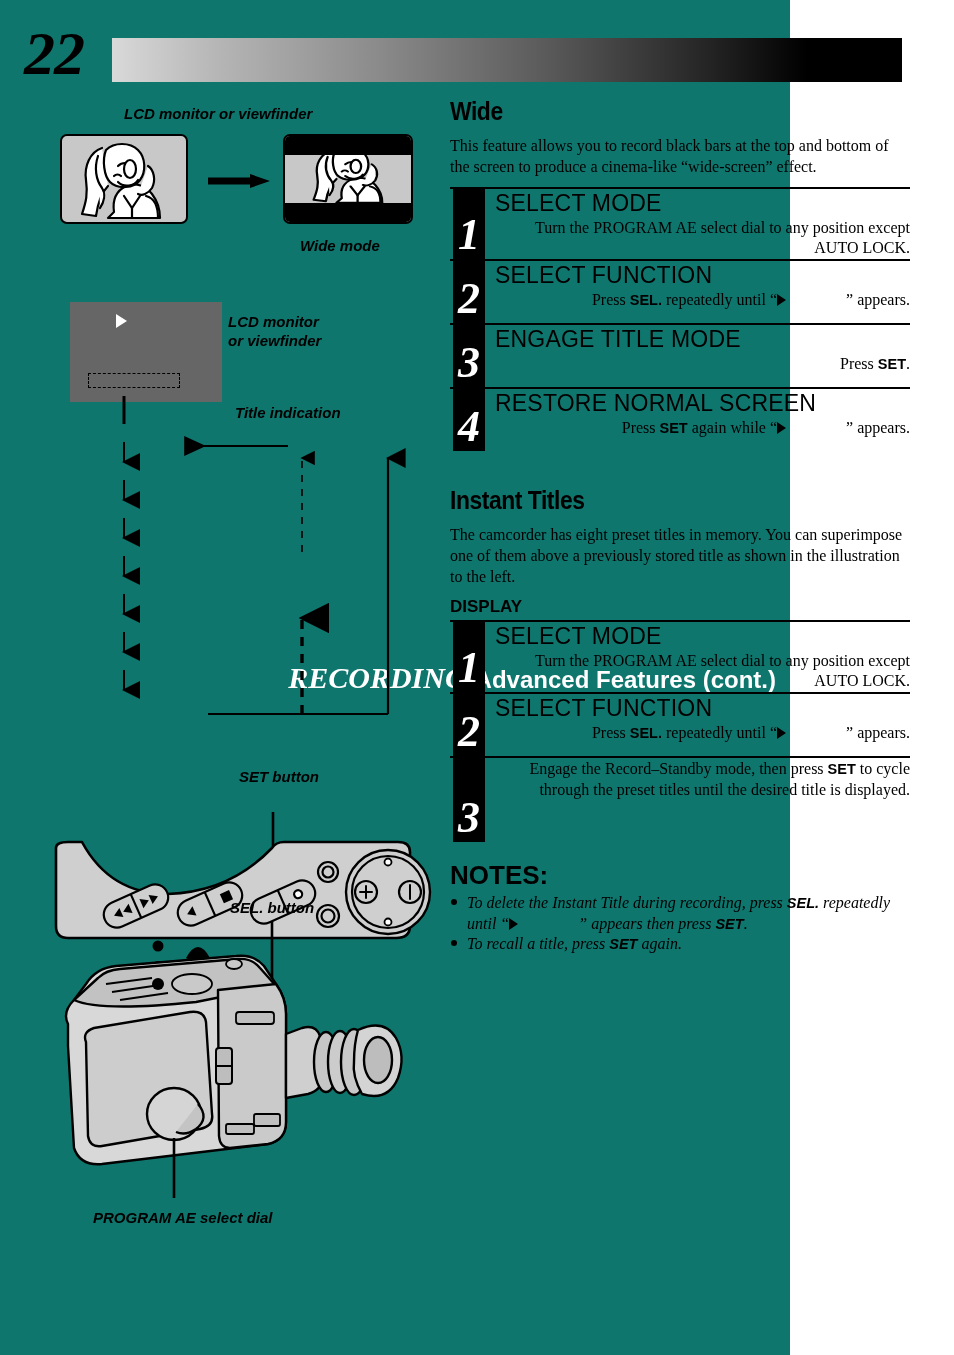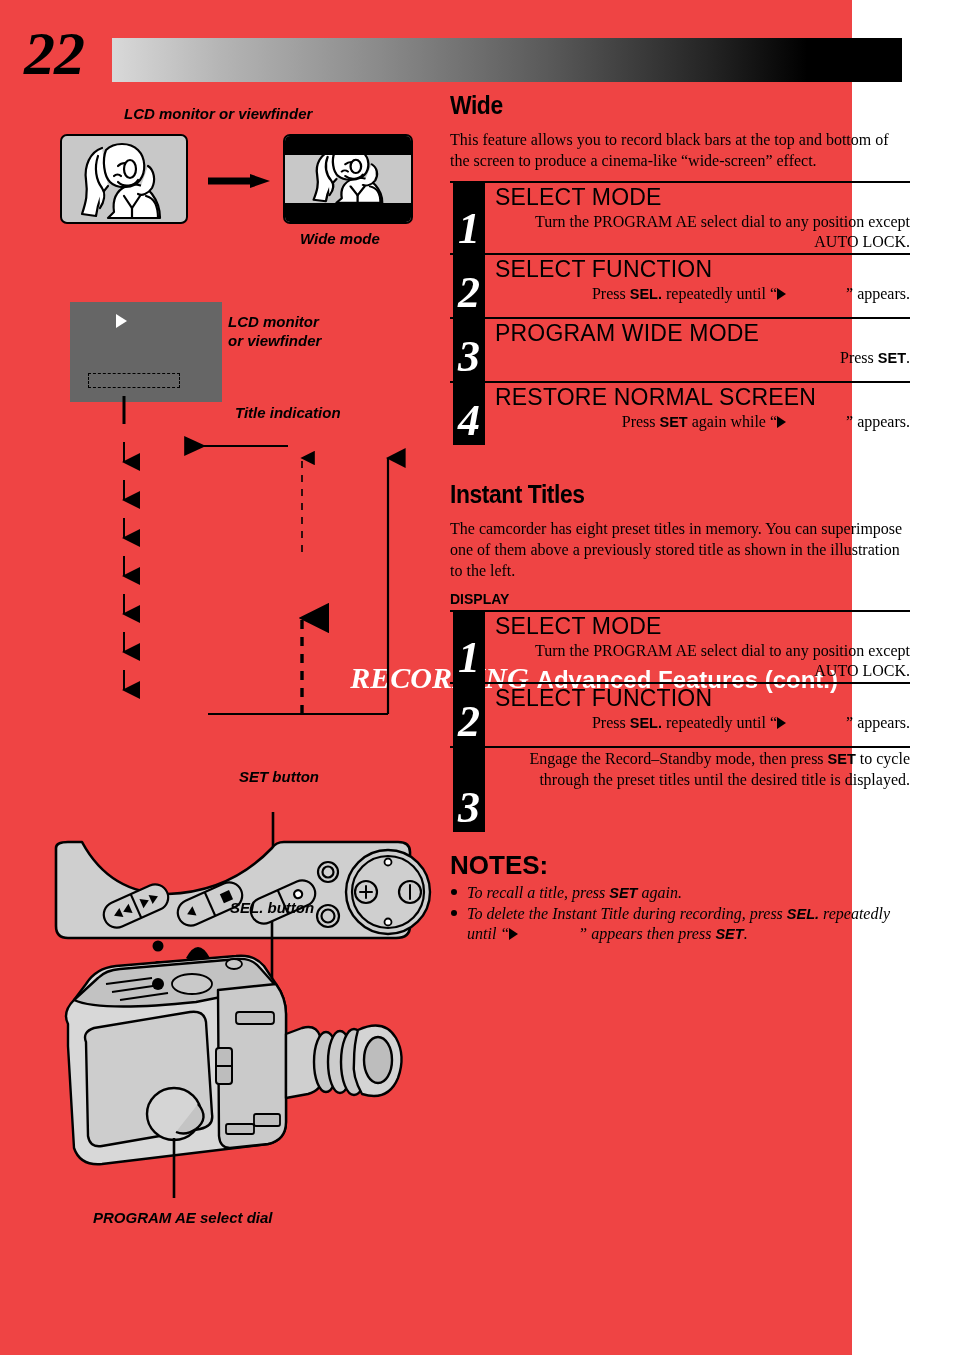--- a/index.html
+++ b/index.html
@@ -2,21 +2,21 @@
 <html><head>
 <meta charset="utf-8">
 <style>
   * { box-sizing: border-box; margin: 0; padding: 0; }
   html, body {
     width: 954px; height: 1355px;
     background: #ffffff;
     font-family: "Liberation Sans", sans-serif;
     overflow: hidden;
   }
-  .page { position: relative; width: 852px; height: 1355px; background: #ef4444; }
+  .page { position: relative; width: 790px; height: 1355px; background: #0f766e; }
 
   
   .header-band {
     position: absolute; left: 112px; top: 38px;
     width: 790px; height: 44px;
     background: linear-gradient(to right, #d9d9d9 0%, #b4b4b4 14%, #8a8a8a 34%, #5a5a5a 55%, #232323 76%, #000 88%, #000 100%);
   }
   .page-number {
     position: absolute; left: 24px; top: 22px;
     font-family: "Liberation Serif", serif;
@@ -93,37 +93,37 @@
   
   .flow { position: absolute; left: 0; top: 300px; width: 440px; height: 440px; }
 
   
   .panel-wrap { position: absolute; left: 40px; top: 700px; width: 400px; height: 220px; }
 
   
   .cam-wrap { position: absolute; left: 40px; top: 830px; width: 400px; height: 290px; }
 
   
-  .right-col { position: absolute; left: 450px; top: 90px; width: 460px; }
+  .right-col { position: absolute; left: 450px; top: 96px; width: 460px; }
 
   h2.sec-head {
     font-family: "Liberation Sans", sans-serif;
     font-weight: bold; font-size: 26px; color: #000;
     letter-spacing: -0.5px;
     transform: scaleX(0.88); transform-origin: left center;
     margin-bottom: 8px;
   }
   p.sec-body {
     font-family: "Liberation Serif", serif;
     font-size: 16px; line-height: 21px; color: #000;
     margin-bottom: 10px;
   }
   .display-label {
     font-family: "Liberation Sans", sans-serif;
-    font-weight: bold; font-size: 14px; color: #000;
+    font-weight: bold; font-size: 17px; color: #000;
     margin-top: 10px; margin-bottom: 3px;
   }
 
   
   .steps { position: relative; }
   .steps .bar {
     position: absolute; left: 3px; top: 0; width: 32px; background: #000;
   }
   .step {
     position: relative; min-height: 64px;
@@ -244,21 +244,21 @@
             <path d="M62 60 L70 72 L78 60"></path>
             <path d="M70 72 L70 82"></path>
             <path d="M84 60 C92 62 96 70 96 82"></path>
           </g>
         </g>
       </svg>
       <div class="bar-top"></div>
       <div class="bar-bot"></div>
     </div>
 
-    <div class="cap-bold" style="left:300px; top:133px;">Wide mode</div>
+    <div class="cap-bold" style="left:300px; top:140px;">Wide mode</div>
 
     <div class="screen-title">
       <div class="play-tri"></div>
       <div class="dashed-box"></div>
     </div>
     <div class="cap-bold" style="left:228px; top:216px;">LCD monitor
 or viewfinder</div>
     <div class="cap-bold" style="left:235px; top:307px;">Title indication</div>
 
     <div class="flow">
@@ -430,21 +430,21 @@
       </div>
 
       <div class="step">
         <div class="num">2</div>
         <div class="title">SELECT FUNCTION</div>
         <div class="desc"><span>Press </span><b>SEL.</b><span> repeatedly until “</span><span class="tri-inline"></span><span class="wide-glyph"></span><span>” appears.</span></div>
       </div>
 
       <div class="step">
         <div class="num">3</div>
-        <div class="title">PROGRAM WIDE MODE</div>
+        <div class="title">ENGAGE TITLE MODE</div>
         <div class="desc"><span>Press </span><b>SET</b><span>.</span></div>
       </div>
 
       <div class="step">
         <div class="num">4</div>
         <div class="title">RESTORE NORMAL SCREEN</div>
         <div class="desc"><span>Press </span><b>SET</b><span> again while “</span><span class="tri-inline"></span><span class="wide-glyph"></span><span>” appears.</span></div>
       </div>
     </div>
 
@@ -468,20 +468,20 @@
       </div>
 
       <div class="step" style="min-height:86px">
         <div class="num">3</div>
         <div class="desc"><span>Engage the Record–Standby mode, then press </span><b>SET</b><span> to cycle through the preset titles until the desired title is displayed.</span></div>
       </div>
     </div>
 
     <div class="notes-head">NOTES:</div>
     <div class="note-item">
+      <span class="dot"></span><span>To delete the Instant Title during recording, press </span><b>SEL.</b><span> repeatedly until “</span><span class="tri-inline"></span><span class="wide-glyph"></span><span>” appears then press </span><b>SET</b><span>.</span>
+    </div>
+    <div class="note-item">
       <span class="dot"></span><span>To recall a title, press </span><b>SET</b><span> again.</span>
     </div>
-    <div class="note-item">
-      <span class="dot"></span><span>To delete the Instant Title during recording, press </span><b>SEL.</b><span> repeatedly until “</span><span class="tri-inline"></span><span class="wide-glyph"></span><span>” appears then press </span><b>SET</b><span>.</span>
-    </div>
   </div>
 
 </div>
 
 </body></html>

